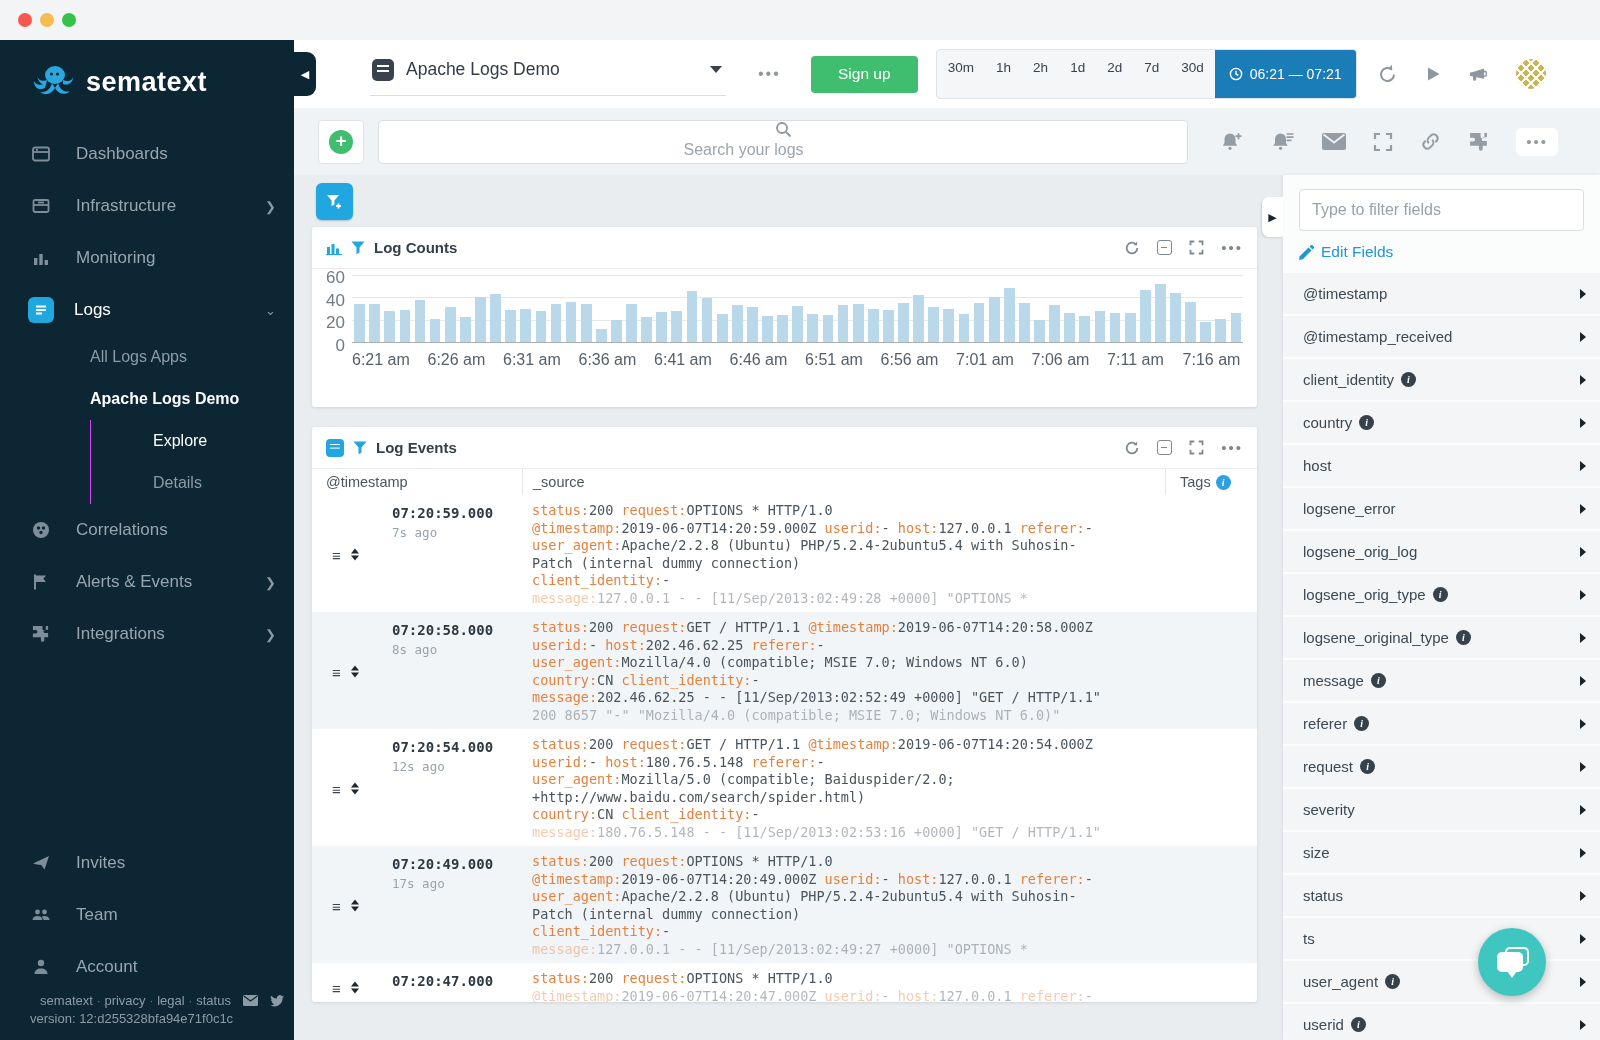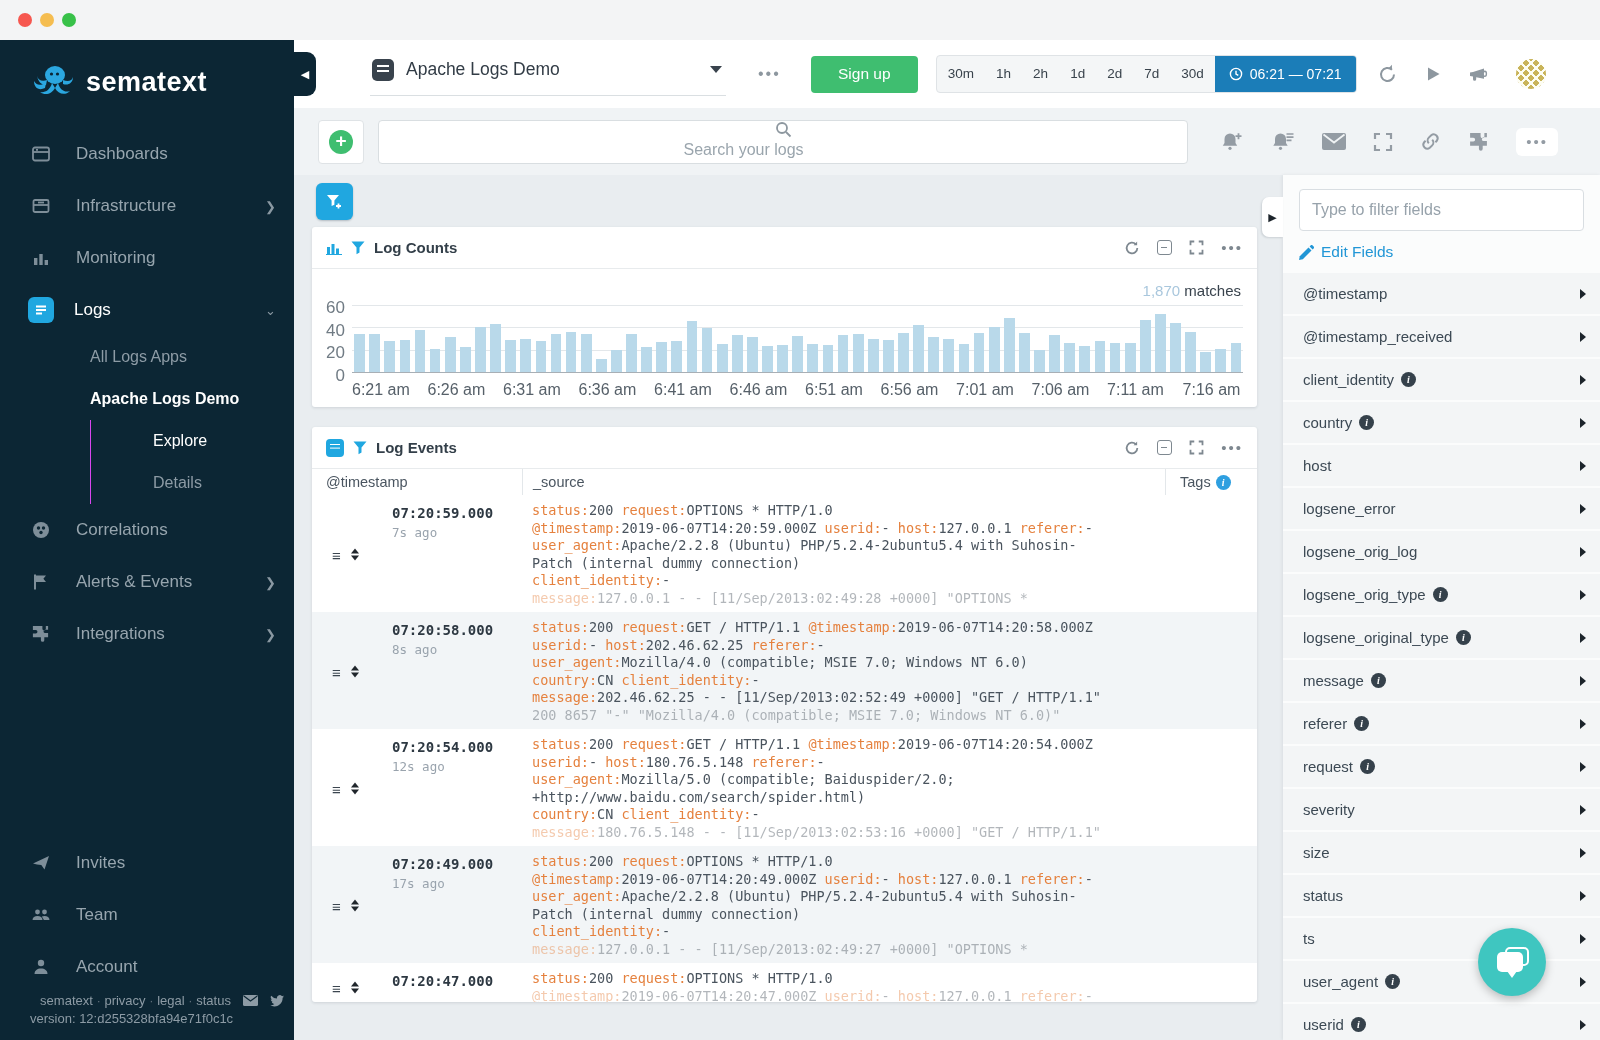--- a/index.html
+++ b/index.html
@@ -39,21 +39,21 @@
   #main { position:absolute; left:294px; top:40px; width:1306px; height:1000px; }
 
   #topbar { height:68px; background:#fff; display:flex; align-items:center; padding:0 54px 0 76px; }
   #app-selector { display:flex; align-items:center; gap:12px; border-bottom:1px solid #dadfe2; padding:6px 4px 14px 2px; width:356px; cursor:pointer; }
   #app-icon { width:22px; height:22px; background:#39434d; border-radius:5px; position:relative; flex:none; }
   #app-icon:before { content:""; position:absolute; left:5px; top:6px; width:12px; height:2px; background:#fff; box-shadow:0 5px 0 #fff; }
   #app-selector .lbl { font-size:17.5px; color:#323c46; flex:1; }
   .caret-down { width:0; height:0; border-left:6px solid transparent; border-right:6px solid transparent; border-top:7px solid #39434d; }
   #app-menu-dots { color:#8d979f; font-size:16px; letter-spacing:2px; margin-left:32px; cursor:pointer; }
   #signup-btn { margin-left:30px; width:107px; height:37px; background:#3fbe70; color:#fff; font-size:15.5px; border:none; border-radius:4px; cursor:pointer; font-family:inherit; }
-  #time-group { margin-left:18px; display:flex; align-items:stretch; height:38px; border:1px solid #dfe3e6; border-radius:4px; background:#f4f6f7; overflow:hidden; }
+  #time-group { margin-left:18px; display:flex; align-items:stretch; height:50px; border:1px solid #dfe3e6; border-radius:4px; background:#f4f6f7; overflow:hidden; }
   .seg { padding:0 11px; line-height:36px; font-size:13.5px; color:#39434c; cursor:pointer; }
   #time-display { display:flex; align-items:center; gap:7px; background:#1b7db8; color:#fff; font-size:14px; padding:0 14px; cursor:pointer; }
   #topbar-right { margin-left:auto; display:flex; align-items:center; gap:26px; }
   .tb-ic { color:#8d979f; cursor:pointer; display:flex; }
   #avatar { width:30px; height:30px; border-radius:50%; background:#c9b45a; background-image:repeating-linear-gradient(45deg,#fdfdf2 0 2px,transparent 2px 7px),repeating-linear-gradient(-45deg,#fdfdf2 0 2px,transparent 2px 7px); cursor:pointer; }
 
   #searchrow { height:67px; background:#f0f3f5; display:flex; align-items:center; padding:0 42px 0 24px; }
   #add-btn { width:46px; height:44px; background:#fff; border:1px solid #dfe3e6; border-radius:4px; display:flex; align-items:center; justify-content:center; cursor:pointer; }
   #add-btn .plus-circle { width:24px; height:24px; border-radius:50%; background:#3fbe70; color:#fff; font-size:19px; line-height:22px; text-align:center; font-weight:700; }
   #search-box { margin-left:14px; width:810px; height:44px; background:#fff; border:1px solid #d9dee1; border-radius:4px; display:flex; align-items:center; padding:0 12px;flex-direction:column; }
@@ -424,24 +424,20 @@
                 </svg>
               </span>
             <span class="pa minus-sq"></span>
             <span class="pa">
                 <svg width="15" height="15" viewBox="0 0 20 20" stroke="currentColor" stroke-width="2.4" fill="none">
                   <path d="M2 7V2h5M13 2h5v5M18 13v5h-5M7 18H2v-5"></path>
                 </svg>
               </span>
             <span class="pa dots">•••</span>
           </span>
-        </div>
-        <div id="matches-line">
-          <span class="num">1,870</span>
-          <span>matches</span>
         </div>
         <div id="chart">
           <div id="ylabels">
               <span style="top: calc(0% - 7px);">60</span>
               <span style="top: calc(33.3333% - 7px);">40</span>
               <span style="top: calc(66.6667% - 7px);">20</span>
               <span style="top: calc(100% - 7px);">0</span>
             </div>
           <div id="plot">
             <div class="gline" style="top:0"></div>

